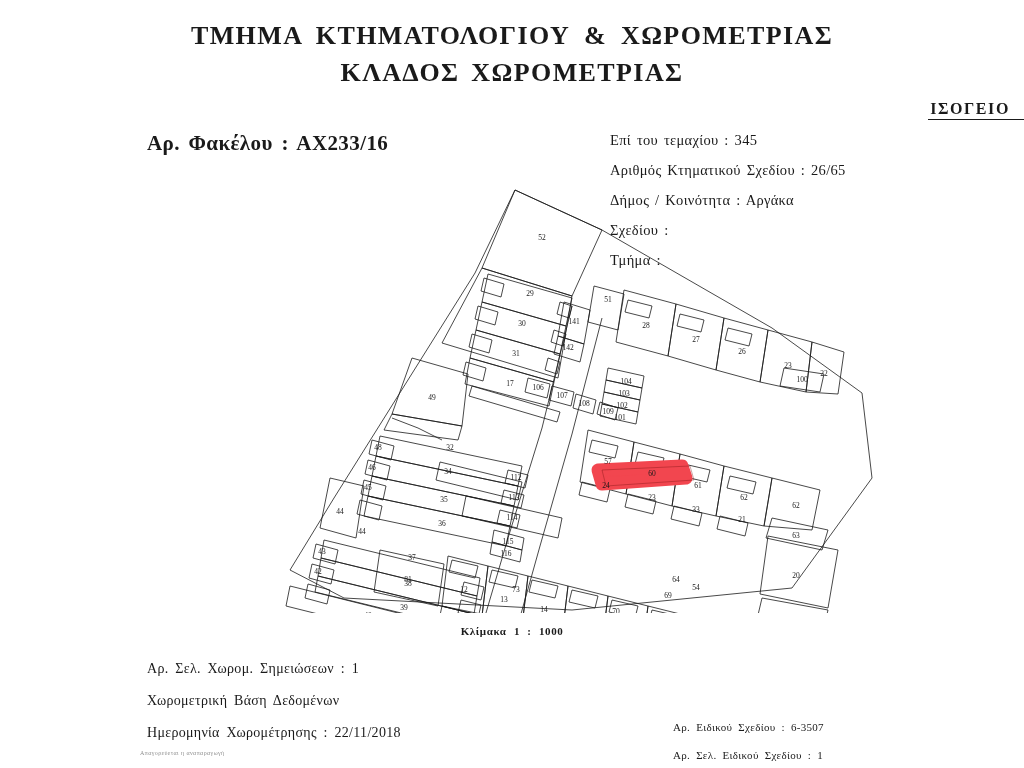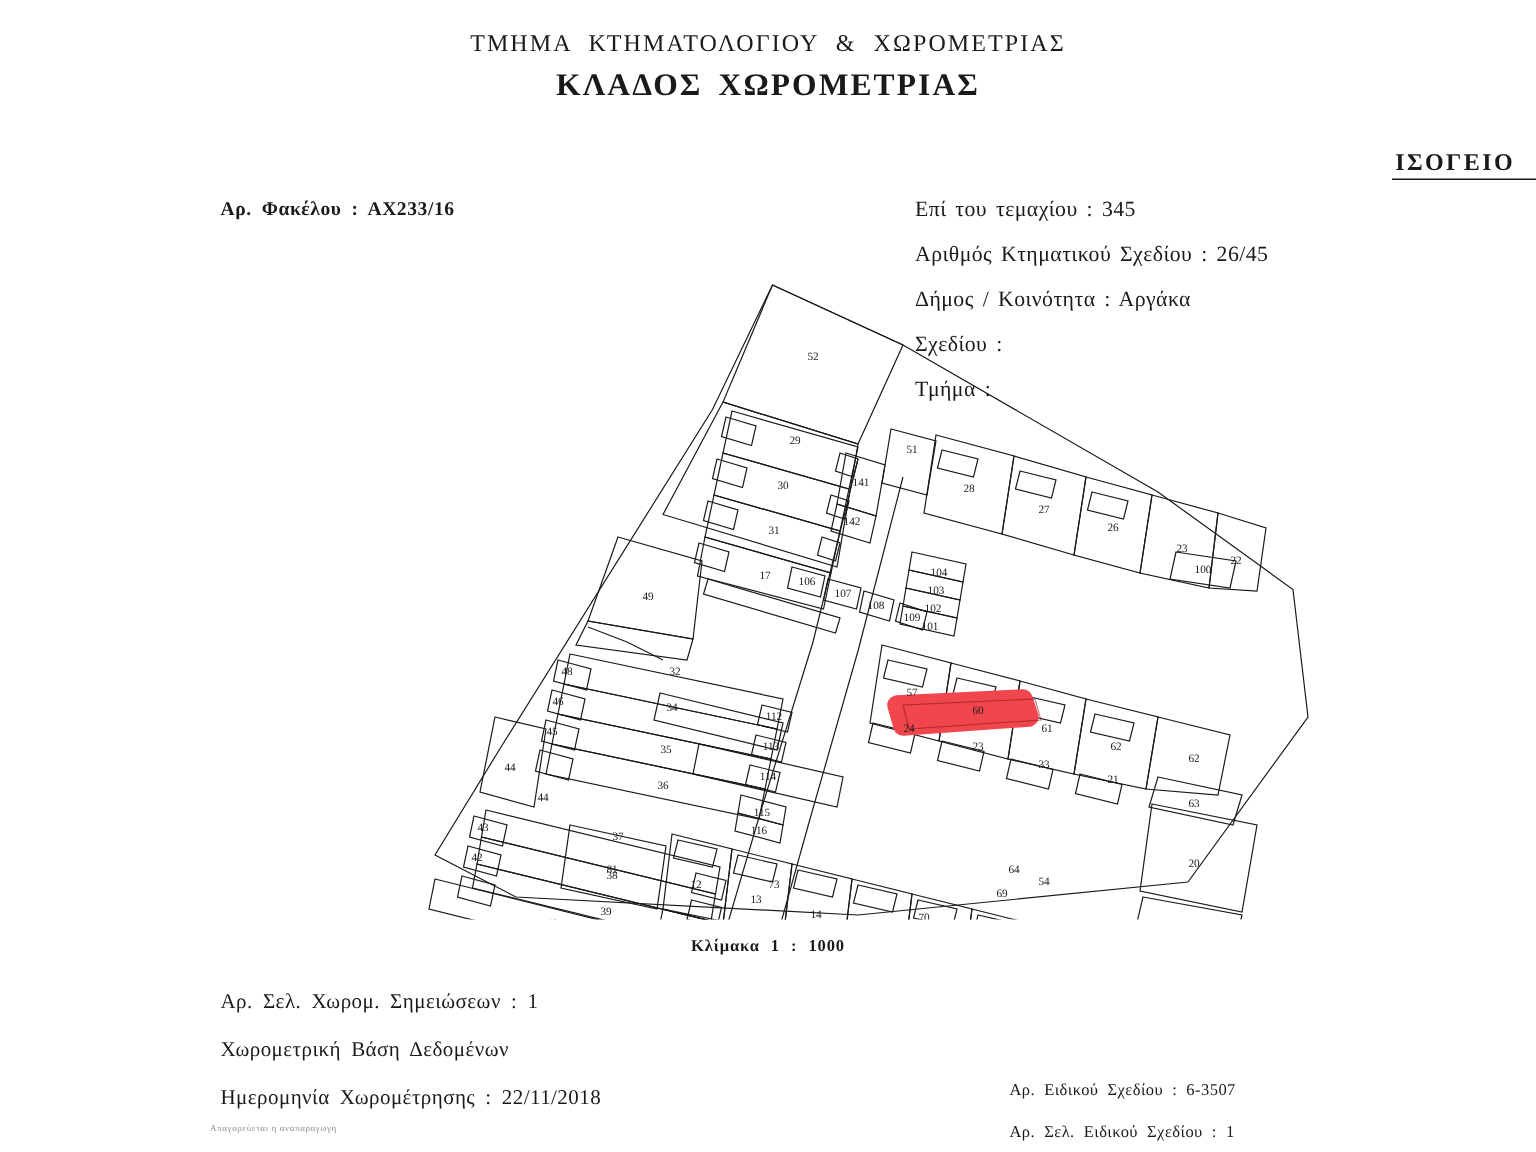--- a/index.html
+++ b/index.html
@@ -12,40 +12,40 @@
     overflow:hidden;
   }
   .page{position:absolute;inset:0;}
 
   
   .title-block{
     position:absolute;left:0;right:0;top:20px;
     text-align:center;
   }
   .title-line1{
-    font-size:16px;font-weight:normal;letter-spacing:1.4px;
+    font-size:26px;font-weight:bold;letter-spacing:1.4px;
     word-spacing:6px;line-height:1.25;
   }
   .title-line2{
-    font-size:21px;font-weight:bold;letter-spacing:1.4px;
+    font-size:26px;font-weight:bold;letter-spacing:1.4px;
     word-spacing:4px;line-height:1.35;margin-top:2px;
   }
   .subtitle{
     position:absolute;left:0;right:0;top:100px;
     text-align:right;font-size:16px;font-weight:bold;
     letter-spacing:1.6px;
   }
   .subtitle span{
     border-bottom:1.5px solid #1a1a1a;padding:0 14px 2px 2px;
   }
 
   
   .meta-left{
     position:absolute;left:147px;top:131px;
-    font-size:13px;font-weight:bold;letter-spacing:.4px;
+    font-size:21px;font-weight:bold;letter-spacing:.4px;
     word-spacing:3px;
   }
 
   
   .meta-right{
     position:absolute;left:610px;top:132px;
     font-size:14.5px;letter-spacing:.3px;word-spacing:2px;
   }
   .meta-right .row{margin-bottom:13px;white-space:nowrap;}
 
@@ -92,21 +92,21 @@
   <div class="subtitle">
     <span>ΙΣΟΓΕΙΟ</span>
   </div>
 
   <div class="meta-left">
     <span>Αρ. Φακέλου  :  ΑΧ233/16</span>
   </div>
 
   <div class="meta-right">
     <div class="row">Επί του τεμαχίου : 345</div>
-    <div class="row">Αριθμός Κτηματικού Σχεδίου  :  26/45</div>
+    <div class="row">Αριθμός Κτηματικού Σχεδίου  :  26/65</div>
     <div class="row">Δήμος / Κοινότητα  :  Αργάκα</div>
     <div class="row">Σχεδίου  :</div>
     <div class="row">Τμήμα    :</div>
   </div>
 
   <div class="map-wrap">
     <svg viewBox="0 0 620 435" xmlns="http://www.w3.org/2000/svg">
       <g fill="none" stroke="#1a1a1a" stroke-width="0.8">
 
         <path d="M243,12 L203,95 L62,320 L18,392 L72,420 L300,432 L520,410

